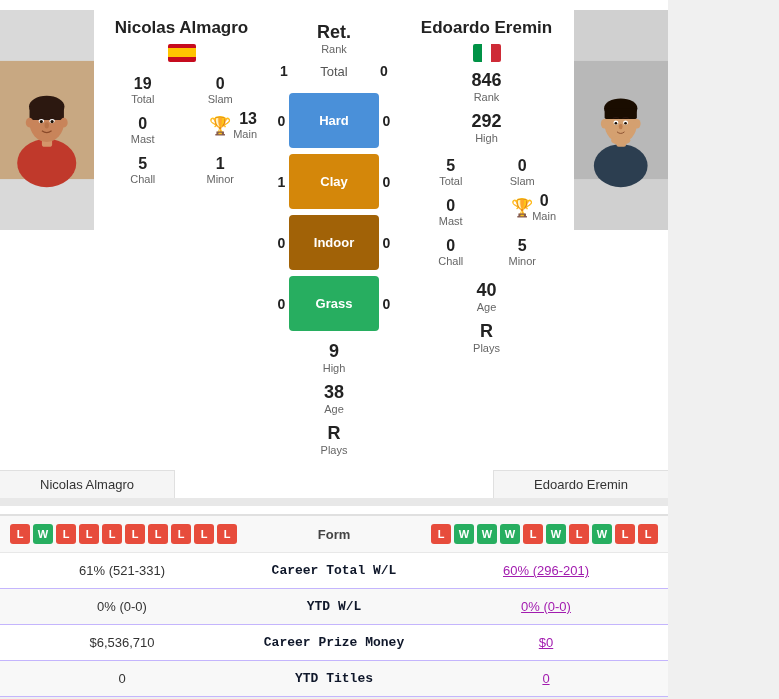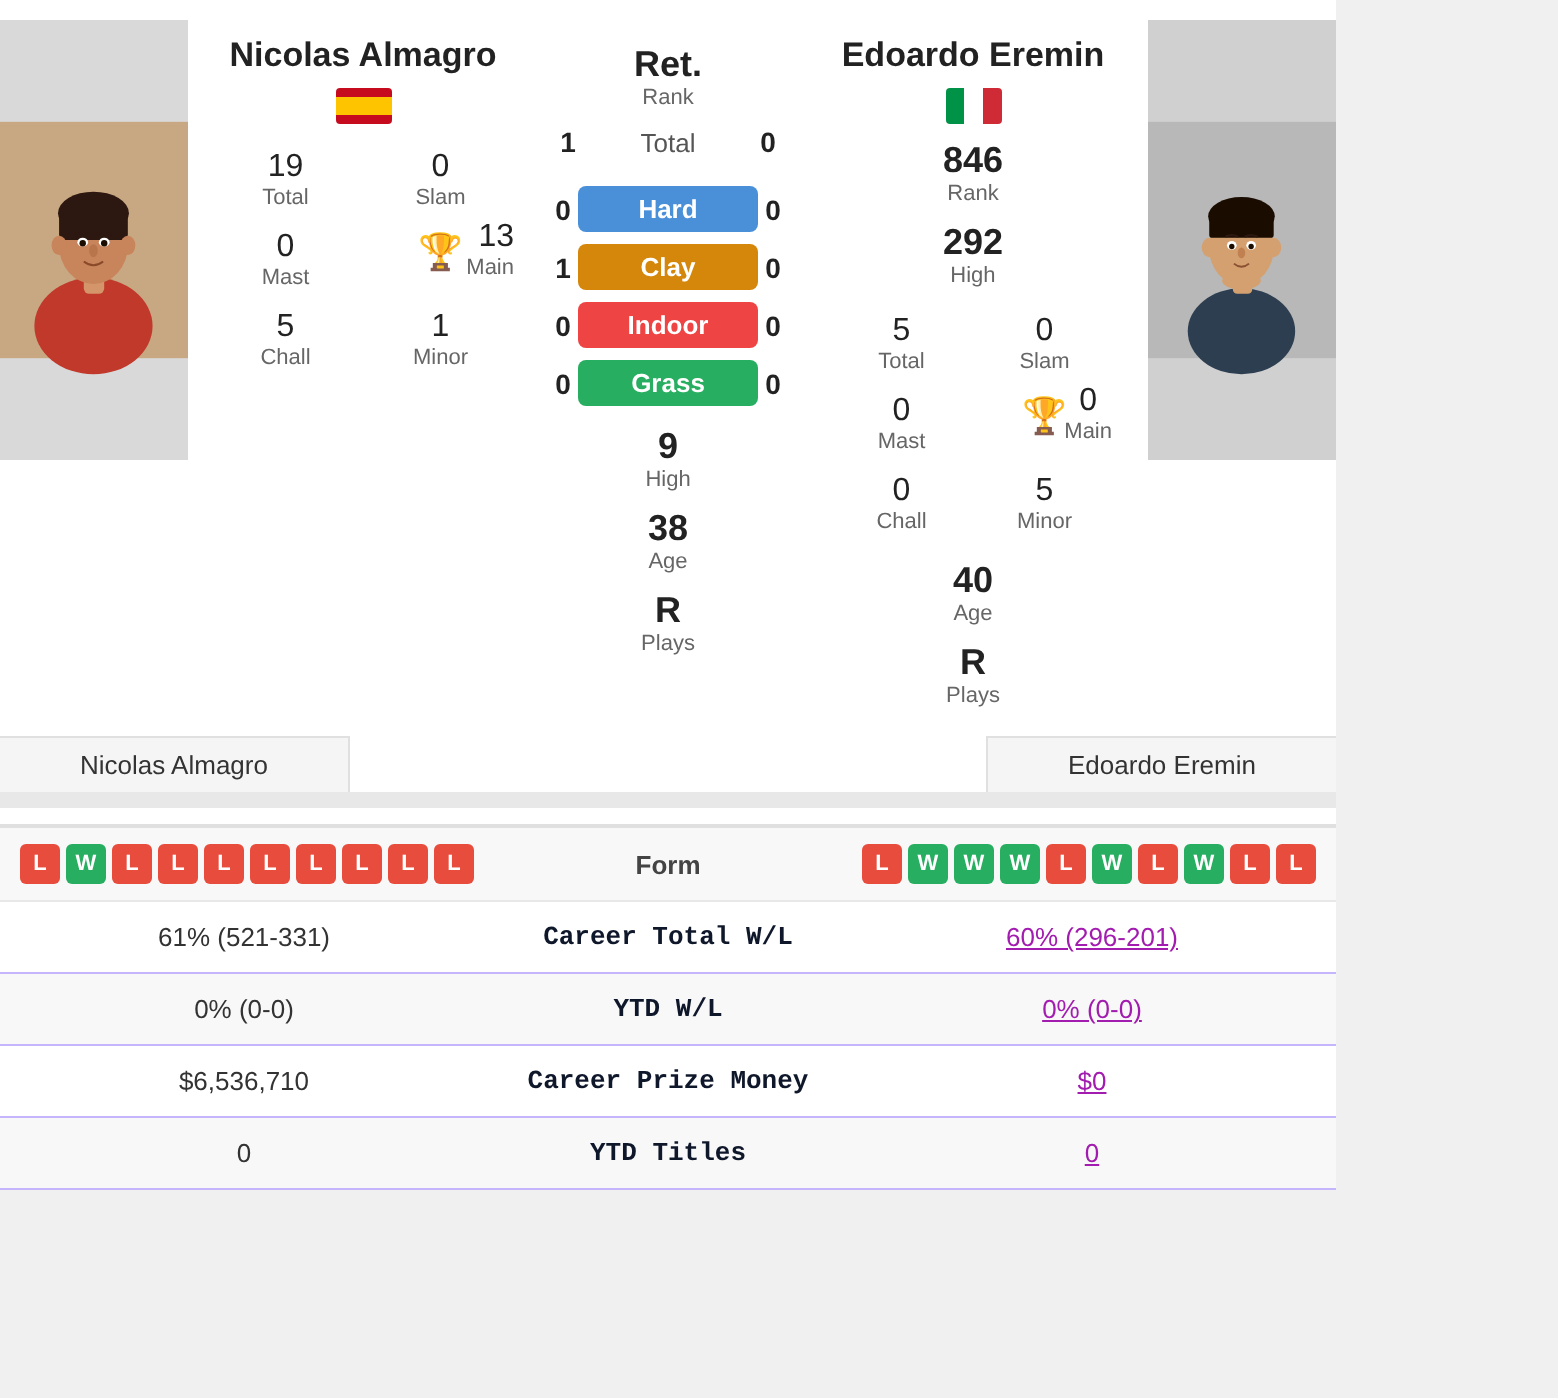--- a/index.html
+++ b/index.html
@@ -74,21 +74,21 @@
 
     .stat-cell {
       display: flex;
       flex-direction: column;
       align-items: center;
       padding: 5px 2px;
     }
 
     .stat-value {
       font-size: 16px;
-      font-weight: normal;
+      font-weight: bold;
       color: #222;
     }
 
     .stat-label {
       font-size: 11px;
       color: #666;
       text-align: center;
     }
 
     .trophy-icon {
@@ -125,32 +125,32 @@
 
     .surface-score {
       font-size: 14px;
       font-weight: bold;
       color: #222;
       width: 20px;
       text-align: center;
     }
 
     .surface-badge {
-      padding: 4px 20px;
+      padding: 20px 20px;
       border-radius: 4px;
       color: #fff;
       font-weight: bold;
       font-size: 13px;
       text-align: center;
       min-width: 90px;
     }
 
     .badge-hard { background: #4a90d9; }
     .badge-clay { background: #d4870a; }
-    .badge-indoor { background: #ef4444; }
+    .badge-indoor { background: #a16207; }
     .badge-grass { background: #27ae60; }
 
     .total-row {
       display: flex;
       align-items: center;
       justify-content: space-between;
       width: 100%;
       max-width: 260px;
       margin-bottom: 6px;
       margin-top: 4px;

